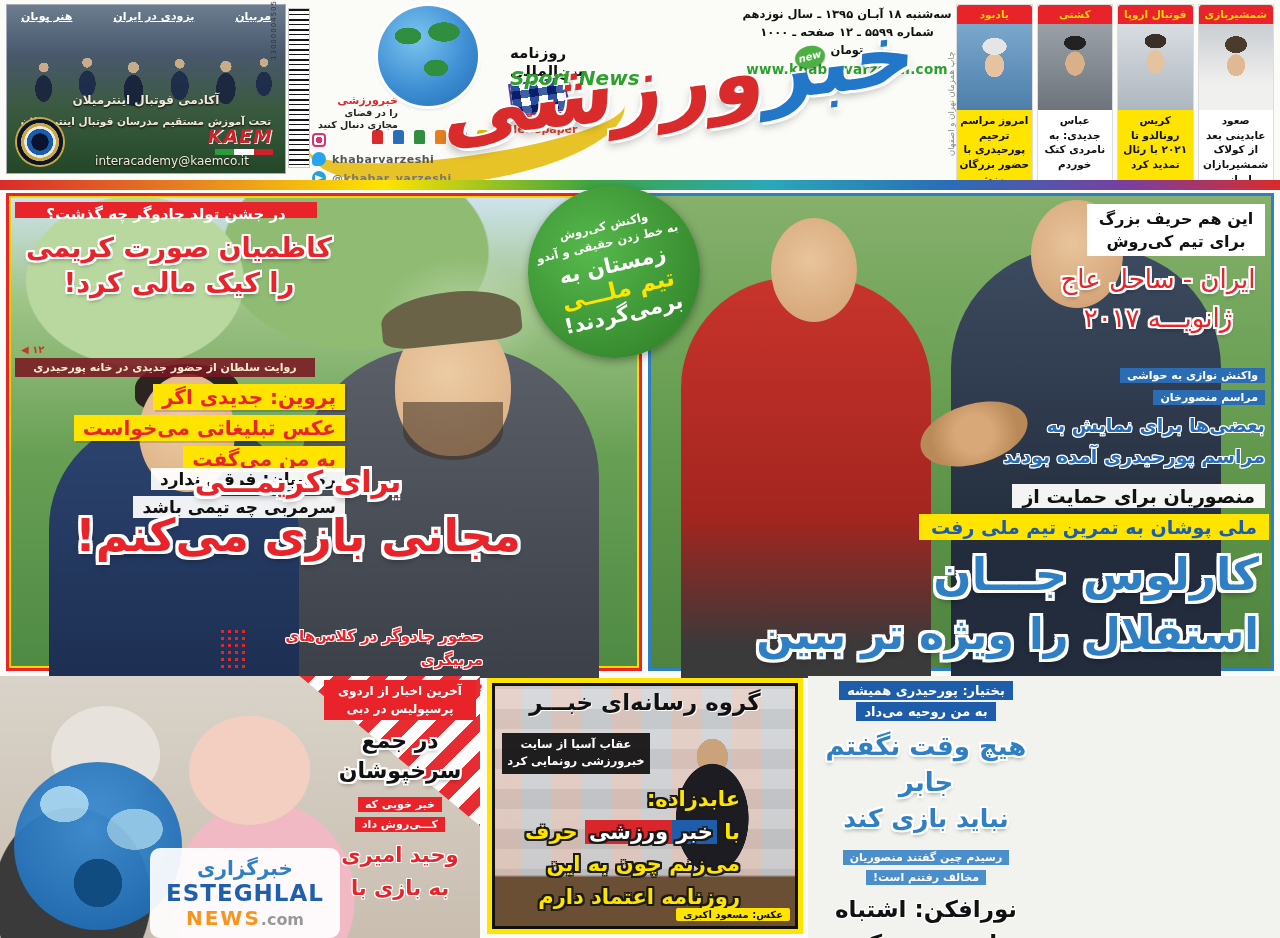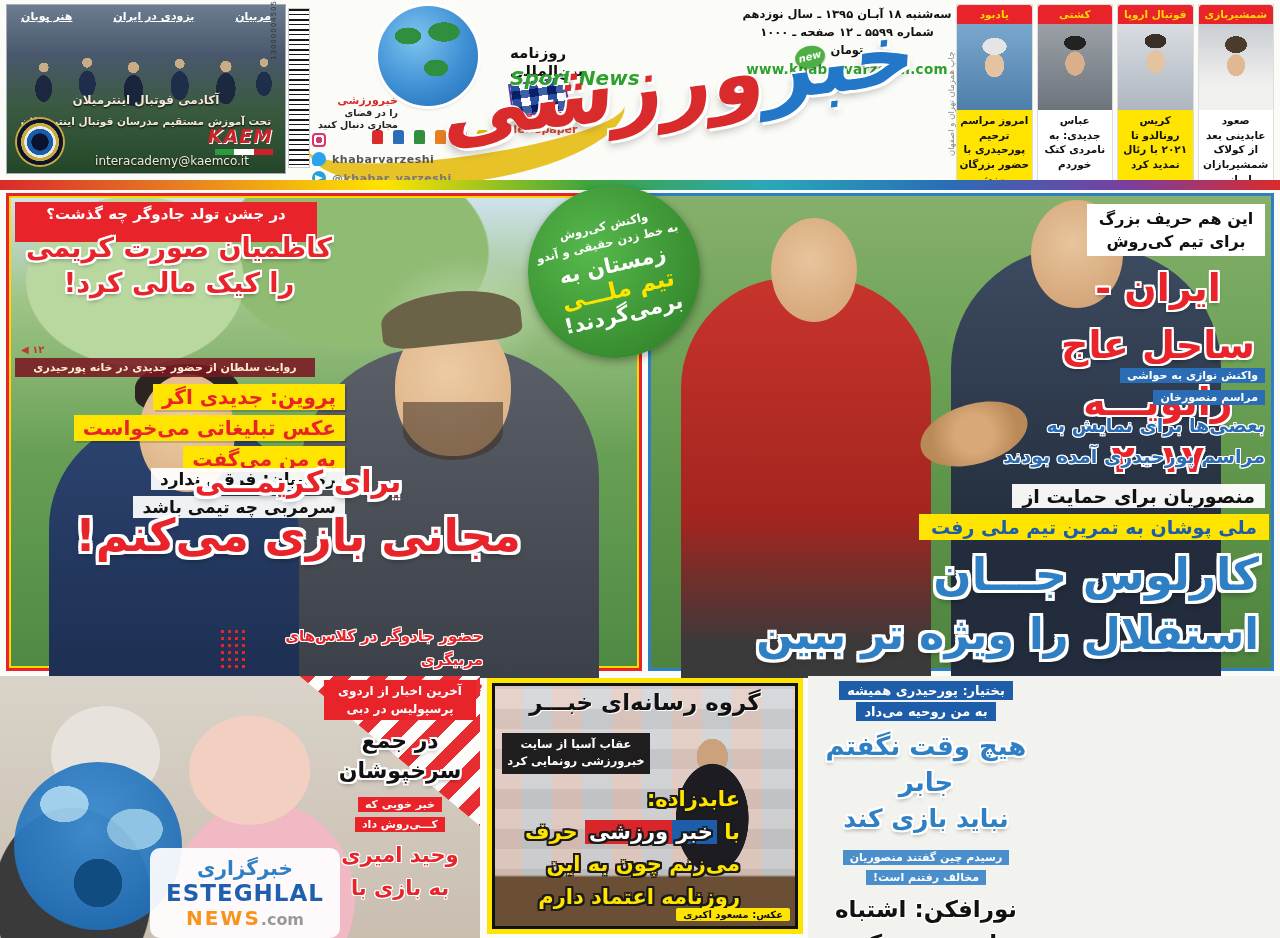--- a/index.html
+++ b/index.html
@@ -110,21 +110,21 @@
               radial-gradient(220px 160px at 55% 12%, #8fbb72 0 60%, transparent 61%),
               linear-gradient(180deg,#cfe3ef 0%,#9fc487 22%,#679f54 55%,#4f8a44 100%); }
   .pl-manR { right:40px; bottom:-10px; width:300px; height:330px; background:linear-gradient(180deg,#5a5f68,#3c4048); border-radius:130px 130px 0 0; }
   .pl-headR { right:128px; top:120px; width:116px; height:140px; background:radial-gradient(circle at 45% 40%, #eccba4, #d9ab7e); border-radius:50% 50% 46% 46%; }
   .pl-capR { right:118px; top:96px; width:140px; height:52px; background:#6b6347; border-radius:50% 50% 20% 20%; transform:rotate(-6deg); }
   .pl-beardR { right:136px; top:206px; width:100px; height:58px; background:rgba(60,45,35,.55); border-radius:0 0 50% 50%; }
   .pl-manL { left:40px; bottom:-10px; width:250px; height:260px; background:linear-gradient(180deg,#2c4470,#1d2f52); border-radius:110px 110px 0 0; }
   .pl-headL { left:130px; top:178px; width:96px; height:118px; background:radial-gradient(circle at 45% 40%, #eccba4, #d9ab7e); border-radius:50%; }
   .pl-hairL { left:126px; top:168px; width:104px; height:48px; background:#2b2420; border-radius:50% 50% 30% 30%; }
 
-  .kickerL { left:6px; top:6px; width:302px; height:40px; background:#e8242a; color:#fff; font-size:15px; font-weight:900; text-align:center; line-height:24px; }
+  .kickerL { left:6px; top:6px; width:302px; height:16px; background:#e8242a; color:#fff; font-size:15px; font-weight:900; text-align:center; line-height:24px; }
   .headL { left:0; top:34px; width:340px; color:#e8242a; font-size:27px; font-weight:900; line-height:1.3; text-align:center; }
   .prefL { left:12px; top:148px; color:#c0392b; font-size:10px; font-weight:bold; }
   .subBanL { left:6px; top:162px; width:300px; height:19px; background:rgba(122,24,34,.88); color:#ffeccc; font-size:11px; font-weight:bold; text-align:center; line-height:19px; }
   .quoteL { left:6px; top:188px; width:330px; }
   .quoteL div { display:inline-block; background:#ffe400; color:#e8242a; font-size:20px; font-weight:900; padding:1px 9px; margin:0 0 5px 0; box-shadow:2px 2px 0 rgba(0,0,0,.15); }
   .noteL { left:6px; top:272px; width:330px; }
   .noteL div { display:inline-block; background:rgba(255,255,255,.93); color:#111; font-size:17px; font-weight:900; padding:1px 9px; margin:0 0 6px 0; }
   .mainHeadL { left:14px; top:268px; width:550px; text-align:center; color:#e8242a; font-weight:900; }
   .mainHeadL .l1 { font-size:30px;text-align:center; }
   .mainHeadL .l2 { font-size:45px; margin-top:10px; }
@@ -136,21 +136,21 @@
               radial-gradient(140px 60px at 25% 80%, rgba(255,255,255,.18), transparent 70%),
               radial-gradient(200px 90px at 70% 30%, rgba(220,240,200,.35), transparent 70%),
               linear-gradient(180deg,#86b06c 0%,#6da257 35%,#5c9348 65%,#4f8340 100%); }
   .pr-manL { left:30px; bottom:-10px; width:250px; height:400px; background:linear-gradient(180deg,#c8342c,#a3251f 60%,#3a3a3a 92%); border-radius:110px 110px 0 0; }
   .pr-headL { left:120px; top:22px; width:86px; height:104px; background:radial-gradient(circle at 45% 40%, #e8c49c, #d2a071); border-radius:50%; }
   .pr-manR { right:50px; bottom:-10px; width:270px; height:430px; background:linear-gradient(180deg,#3d4b60,#222c3c 70%); border-radius:120px 120px 0 0; }
   .pr-headR { right:148px; top:4px; width:92px; height:108px; background:radial-gradient(circle at 45% 40%, #e8c49c, #cf9d6e); border-radius:50%; }
   .pr-hands { left:268px; top:208px; width:110px; height:60px; background:radial-gradient(circle, #d8a878 30%, #b98a58 70%); border-radius:50%; transform:rotate(-16deg); }
 
   .kickerR { right:6px; top:8px; width:178px; background:#fff; color:#111; font-size:16px; font-weight:900; text-align:center; padding:3px 2px; line-height:1.45; }
-  .headR { right:6px; top:64px; width:214px; text-align:center; color:#e8242a; font-weight:700; font-size:38px; line-height:1.5; }
+  .headR { right:6px; top:64px; width:214px; text-align:center; color:#e8242a; font-weight:400; font-size:26px; line-height:1.5; }
   .labelsR { right:6px; top:168px; width:260px; text-align:right; }
   .labelsR div { display:inline-block; background:#2a6db5; color:#fff; font-size:11px; font-weight:bold; padding:1px 7px; margin:0 0 3px 4px; }
   .blueR { right:6px; top:214px; width:300px; text-align:right; color:#2a6db5; font-size:19px; font-weight:900; line-height:1.65; }
   .stripBk { right:6px; top:288px; background:rgba(255,255,255,.95); color:#111; font-size:19px; font-weight:900; padding:1px 10px; }
   .stripYl { right:2px; top:318px; background:#ffe400; color:#1d5da9; font-size:19px; font-weight:900; padding:2px 12px; }
   .mainHeadR { right:12px; top:352px; width:600px; text-align:right; color:#2f7fc4; font-weight:900; }
   .mainHeadR .l1 { font-size:45px; padding-left:130px; }
   .mainHeadR .l2 { font-size:43px; margin-top:8px; }
 
   .badge { left:528px; top:186px; width:172px; height:172px; border-radius:50%; z-index:7;

